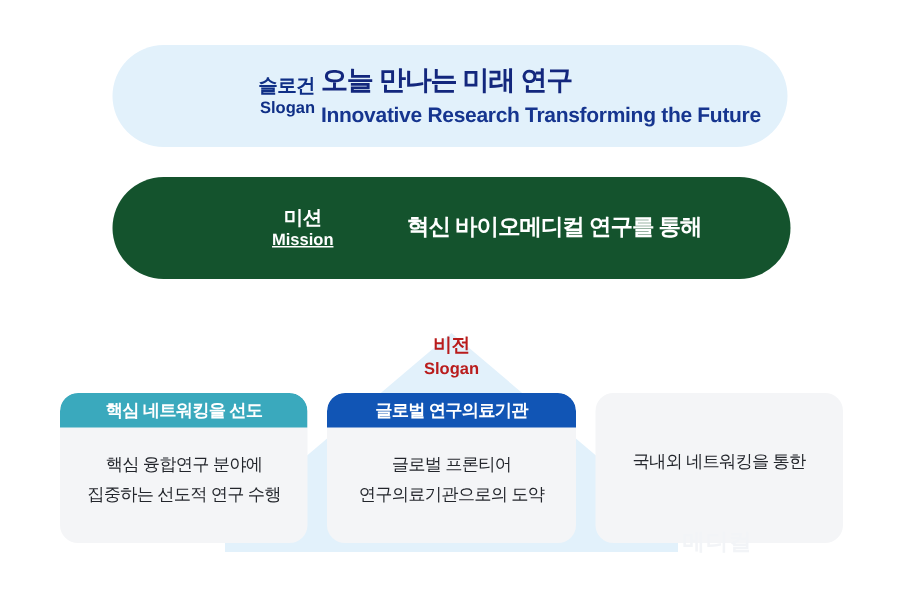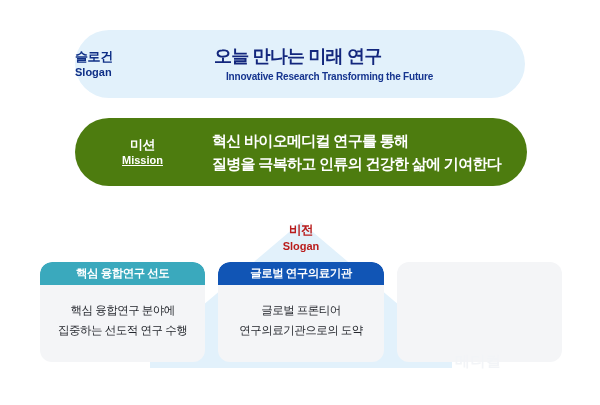--- a/index.html
+++ b/index.html
@@ -27,21 +27,21 @@
     width: 450px;
     height: 68px;
     background: #e2f1fb;
     border-radius: 34px;
     display: flex;
     align-items: center;
   }
   .slogan-label {
     width: 135px;
     flex: 0 0 135px;
-    text-align: left;
+    text-align: right;
     color: #0f2f86;
   }
   .slogan-label .ko {
     font-size: 13px;
     font-weight: bold;
     letter-spacing: -0.4px;
     line-height: 1.35;
   }
   .slogan-label .en {
     font-size: 11px;
@@ -50,39 +50,39 @@
   }
   .slogan-text { padding-left: 4px; }
   .slogan-text .ko {
     font-size: 18px;
     font-weight: bold;
     color: #13277d;
     letter-spacing: -0.8px;
     line-height: 1.35;
   }
   .slogan-text .en {
-    font-size: 10px;
+    font-size: 14px;
     font-weight: bold;
     color: #16358f;
     letter-spacing: -0.2px;
     line-height: 1.5;
-    margin-left: 12px;
   }
 
   
   .mission-pill {
     position: absolute;
     left: 75px;
     top: 118px;
     width: 452px;
     height: 68px;
-    background: #4d7c0f;
+    background: #14532d;
     border-radius: 34px;
     display: flex;
     align-items: center;
+    justify-content: center;
   }
   .mission-label {
     width: 135px;
     flex: 0 0 135px;
     text-align: center;
     color: #ffffff;
   }
   .mission-label .ko {
     font-size: 13px;
     font-weight: bold;
@@ -209,55 +209,55 @@
     </div>
   </div>
 
   <div class="mission-pill">
     <div class="mission-label">
       <div class="ko">미션</div>
       <div class="en">Mission</div>
     </div>
     <div class="mission-text">
       <div class="line">혁신 바이오메디컬 연구를 통해</div>
-      <div class="line">질병을 극복하고 인류의 건강한 삶에 기여한다</div>
     </div>
   </div>
 
   <div class="vision-roof">
     <svg width="600" height="150" viewBox="0 0 600 150" xmlns="http://www.w3.org/2000/svg">
       <polygon points="301,4 452,132 452,150 150,150 150,132" fill="#e2f1fb"></polygon>
     </svg>
   </div>
 
   <div class="vision-label">
     <div class="ko">비전</div>
     <div class="en">Slogan</div>
   </div>
 
   <div class="cards">
 
     <div class="card">
-      <div class="card-header" style="background: rgb(58, 169, 189);">핵심 융합연구 선도</div>
+      <div class="card-header" style="background: rgb(58, 169, 189);">핵심 네트워킹을 선도</div>
       <div class="card-body">
         <div class="line">핵심 융합연구 분야에</div>
         <div class="line">집중하는 선도적 연구 수행</div>
       </div>
     </div>
 
     <div class="card">
       <div class="card-header" style="background: rgb(17, 85, 181);">글로벌 연구의료기관</div>
       <div class="card-body">
         <div class="line">글로벌 프론티어</div>
         <div class="line">연구의료기관으로의 도약</div>
       </div>
     </div>
 
     <div class="card">
       <div class="card-body">
+        <div class="line">국내외 네트워킹을 통한</div>
       </div>
     </div>
 
   </div>
 
   <div class="watermark">메디컬</div>
 
 </div>
 
 </body></html>

